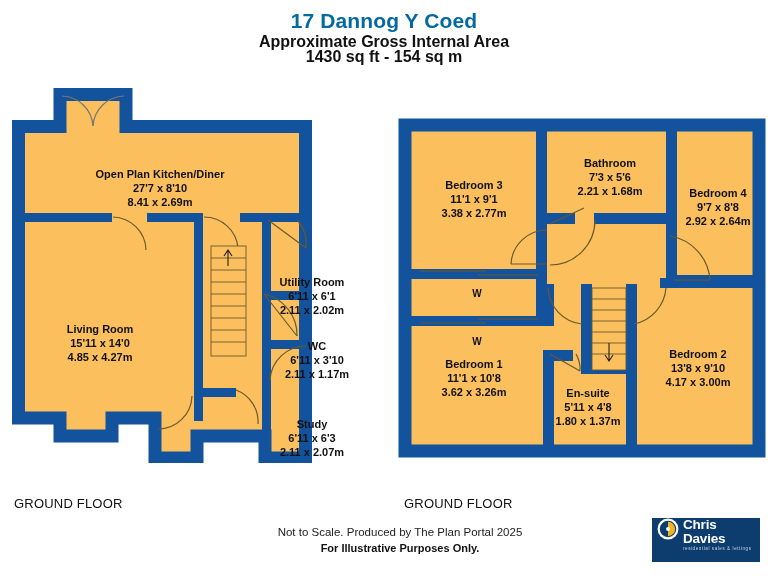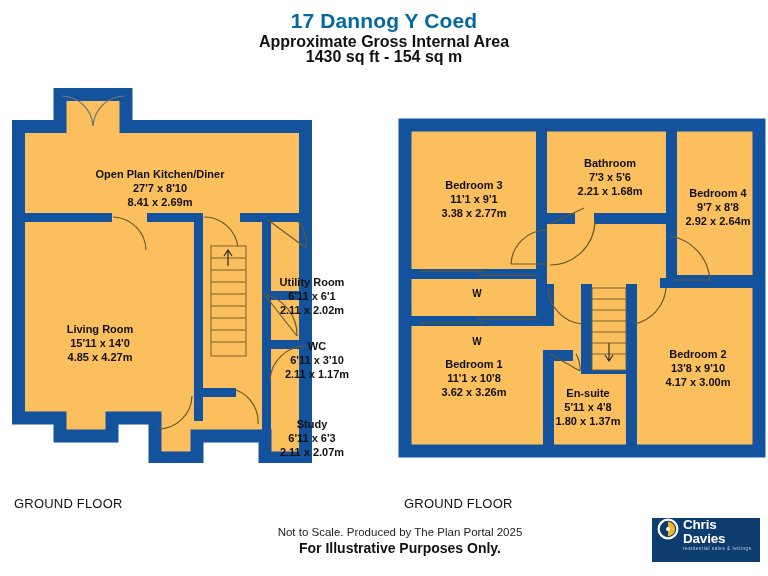--- a/index.html
+++ b/index.html
@@ -56,21 +56,21 @@
     top: 524px;
     width: 420px;
     text-align: center;
   }
   .disclaimer .line1 {
     font-size: 11.5px;
     color: #222222;
     line-height: 16px;
   }
   .disclaimer .line2 {
-    font-size: 14px;
+    font-size: 11px;
     font-weight: bold;
     color: #111111;
     line-height: 17px;
   }
 
   .logo-box {
     position: absolute;
     left: 652px;
     top: 518px;
     width: 108px;

